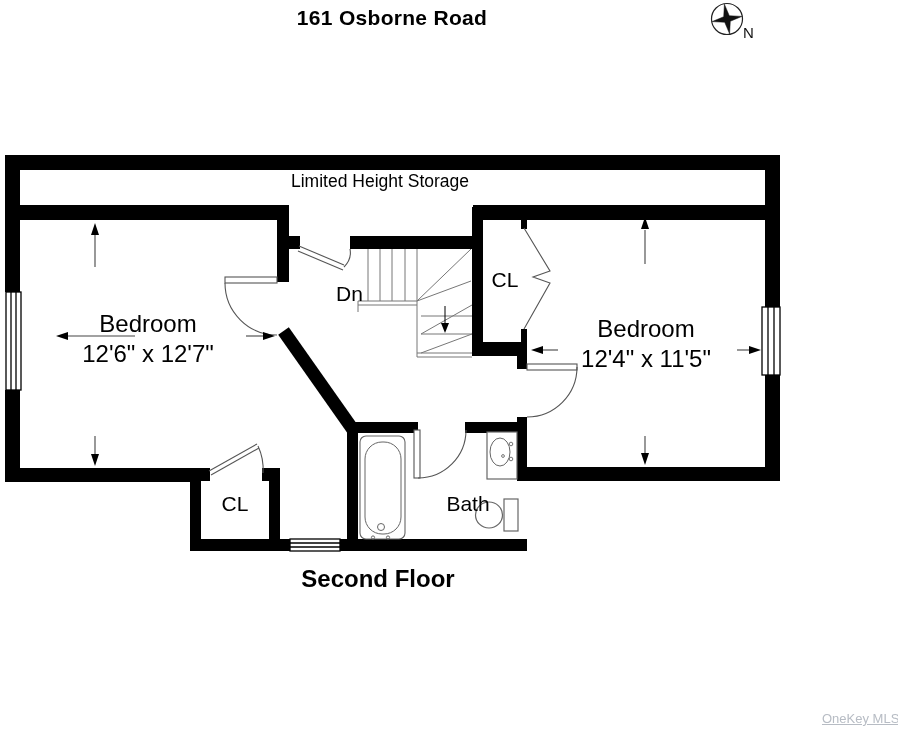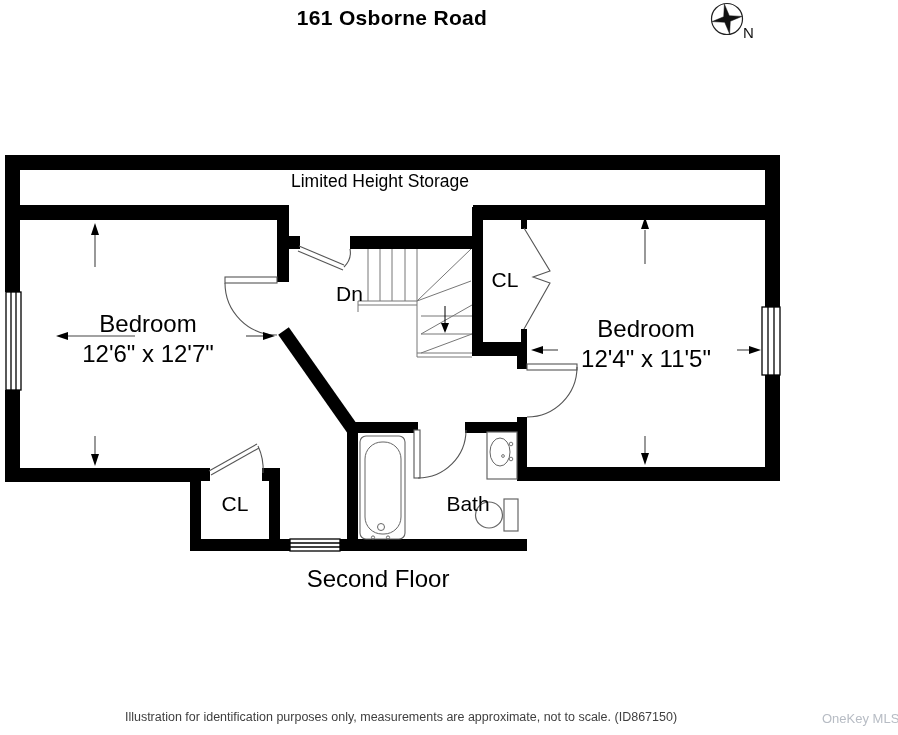--- a/index.html
+++ b/index.html
@@ -6,21 +6,21 @@
   #canvas{
     position:relative;width:898px;height:735px;background:#fff;
     overflow:hidden;font-family:"Liberation Sans",sans-serif;color:#000;
   }
   .abs{position:absolute;}
   .ctr{text-align:center;}
   .title{font-size:21px;font-weight:bold;letter-spacing:.3px;}
   .room{font-size:24px;line-height:30px;}
   .small-room{font-size:21px;}
   .storage{font-size:17.5px;}
-  .floor{font-size:24px;font-weight:normal;}
+  .floor{font-size:24px;font-weight:bold;}
   .disclaimer{font-size:12.5px;color:#3f3f3f;}
   .watermark{font-size:13px;color:#b7bcc4;white-space:nowrap;}
   .north{font-size:15px;color:#111;}
   svg{display:block;}
 </style>
 </head>
 <body>
 
 <div id="canvas">
 
@@ -181,17 +181,16 @@
   </div>
 
   <div class="abs ctr small-room" style="left:480px;top:268px;width:50px;">CL</div>
 
   <div class="abs ctr small-room" style="left:210px;top:492px;width:50px;">CL</div>
 
   <div class="abs ctr small-room" style="left:404px;top:492px;width:80px;margin-left:24px;">Bath</div>
 
   <div class="abs ctr floor" style="left:228px;top:565px;width:300px;">Second Floor</div>
 
-  <div class="abs ctr disclaimer" style="left:0;top:710px;width:802px;">Illustration for identification purposes only, measurements are approximate, not to scale. (ID867150)</div>
 
-  <div class="abs watermark" style="left:822px;top:711px;width:76px;overflow:hidden;">OneKey MLS</div>
+  <div class="abs watermark" style="left:822px;top:711px;width:76px;overflow:hidden;text-decoration:underline;">OneKey MLS</div>
 
 </div>
 
 </body></html>

